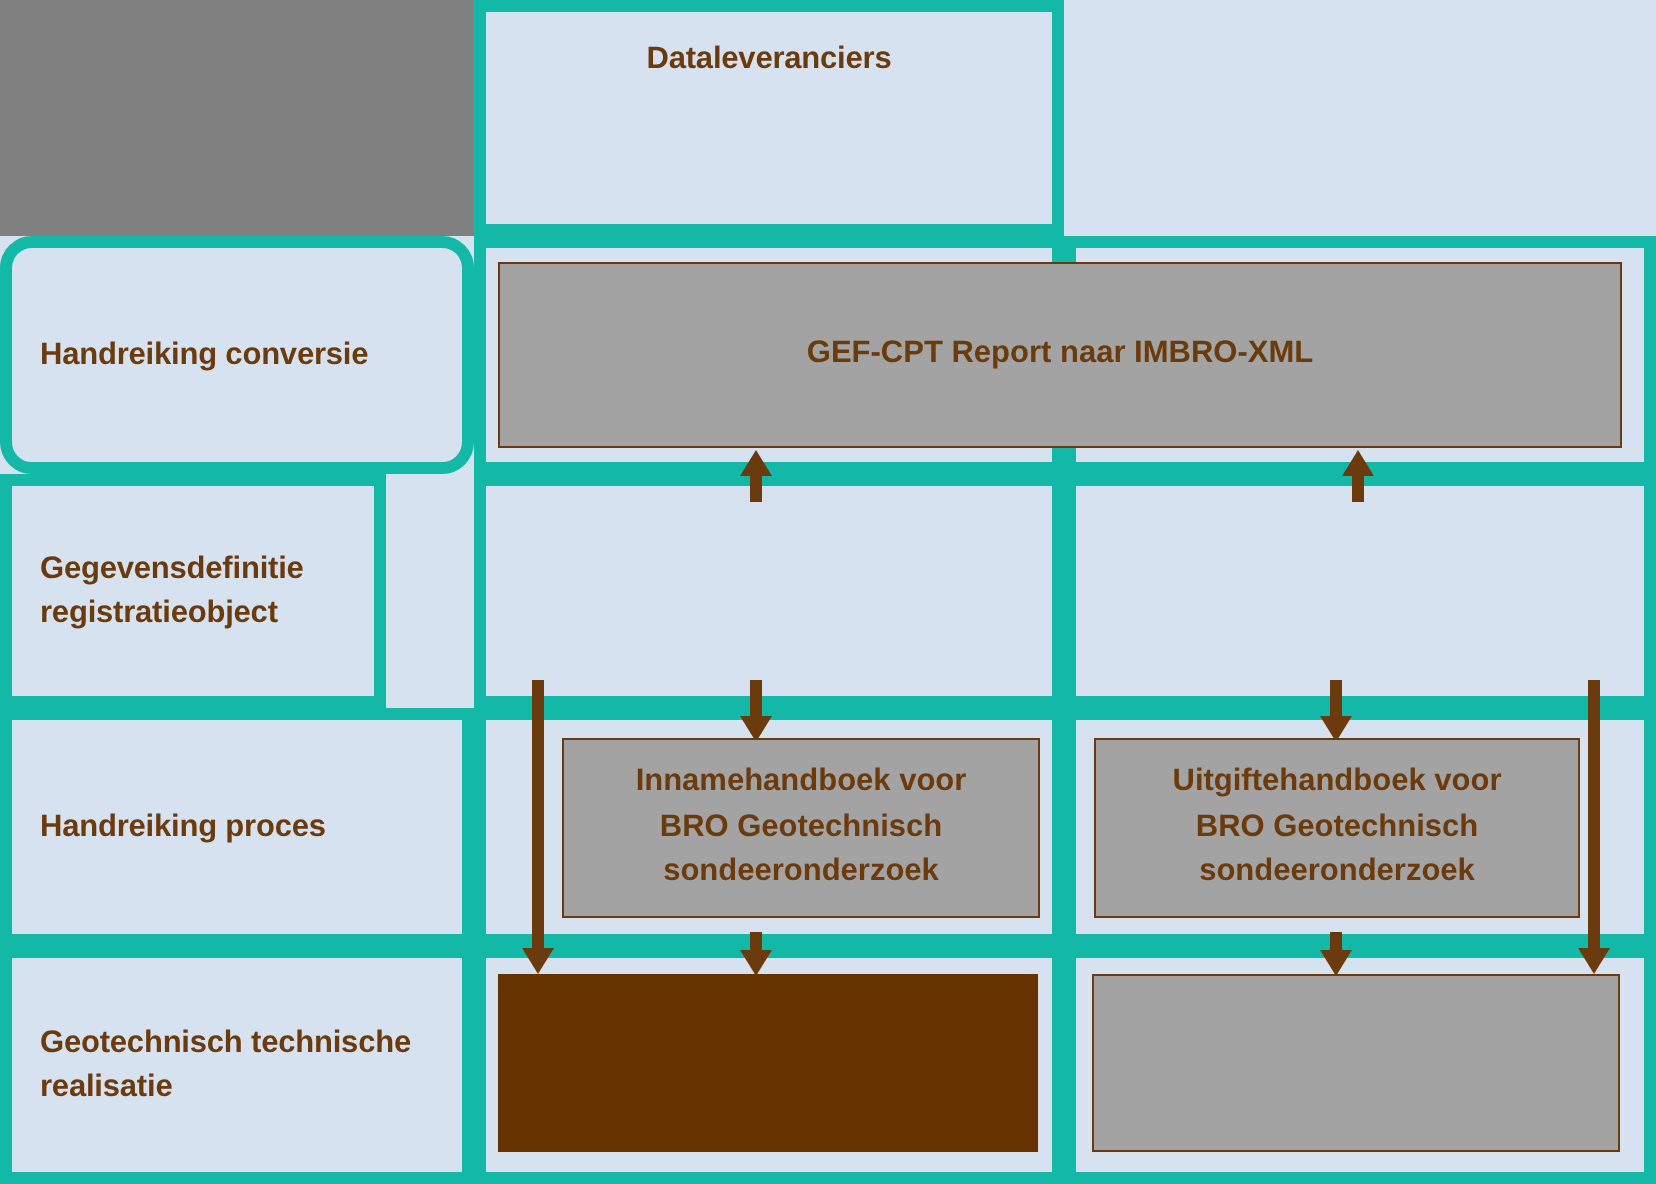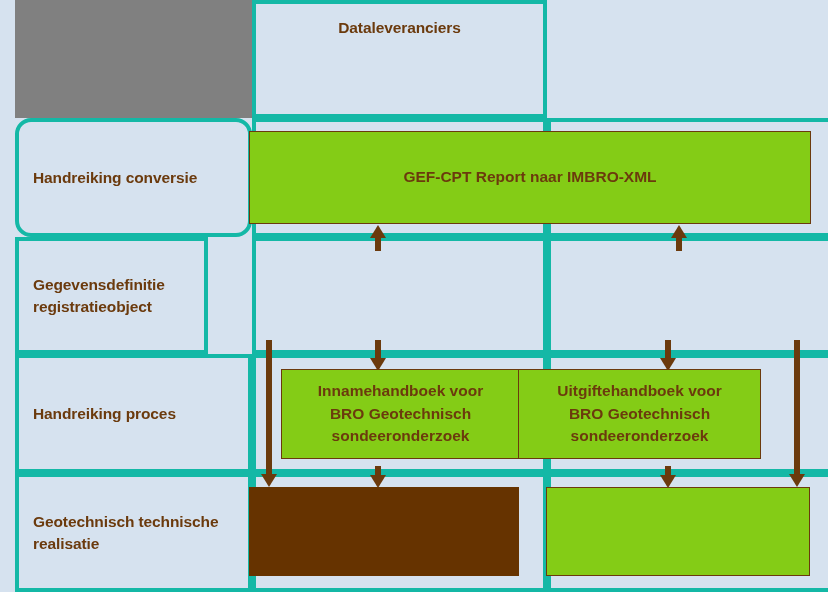--- a/index.html
+++ b/index.html
@@ -18,23 +18,22 @@
     height: 592px;
     background: #d6e2ef;
     overflow: hidden;
     box-sizing: border-box;
   }
 
   
   .cell {
     position: absolute;
     box-sizing: border-box;
-    border: 4px solid #14b8a6;
+    border: 6px solid #14b8a6;
     background: #d6e2ef;
-    margin-left: 15px;
   }
   .cell.corner {
     background: #808080;
     border-color: #808080;
   }
   .cell-label {
     position: absolute;
     color: #6b3a0d;
     font-weight: bold;
     font-size: 15.5px;
@@ -53,21 +52,21 @@
     right: 0;
     top: 13px;
     text-align: center;
   }
 
   
   .box {
     position: absolute;
     box-sizing: border-box;
     border: 1px solid #6b3a0d;
-    background: #84cc16;
+    background: #a3a3a3;
     color: #6b3a0d;
     font-weight: bold;
     font-size: 15.5px;
     line-height: 1.46;
     display: flex;
     align-items: center;
     justify-content: center;
     text-align: center;
     z-index: 3;
     padding: 2px 6px;
@@ -194,21 +193,21 @@
 
 
   <div class="box" style="left:281px; top:369px; width:239px; height:90px;">
     <div class="lines">
         <div>Innamehandboek voor</div>
         <div>BRO Geotechnisch</div>
         <div>sondeeronderzoek</div>
       </div>
   </div>
 
-  <div class="box" style="left:518px; top:369px; width:243px; height:90px;">
+  <div class="box" style="left:547px; top:369px; width:243px; height:90px;">
     <div class="lines">
         <div>Uitgiftehandboek voor</div>
         <div>BRO Geotechnisch</div>
         <div>sondeeronderzoek</div>
       </div>
   </div>
 
   <div class="box dark" style="left:249px; top:487px; width:270px; height:89px;">
     <div class="lines"></div>
   </div>

